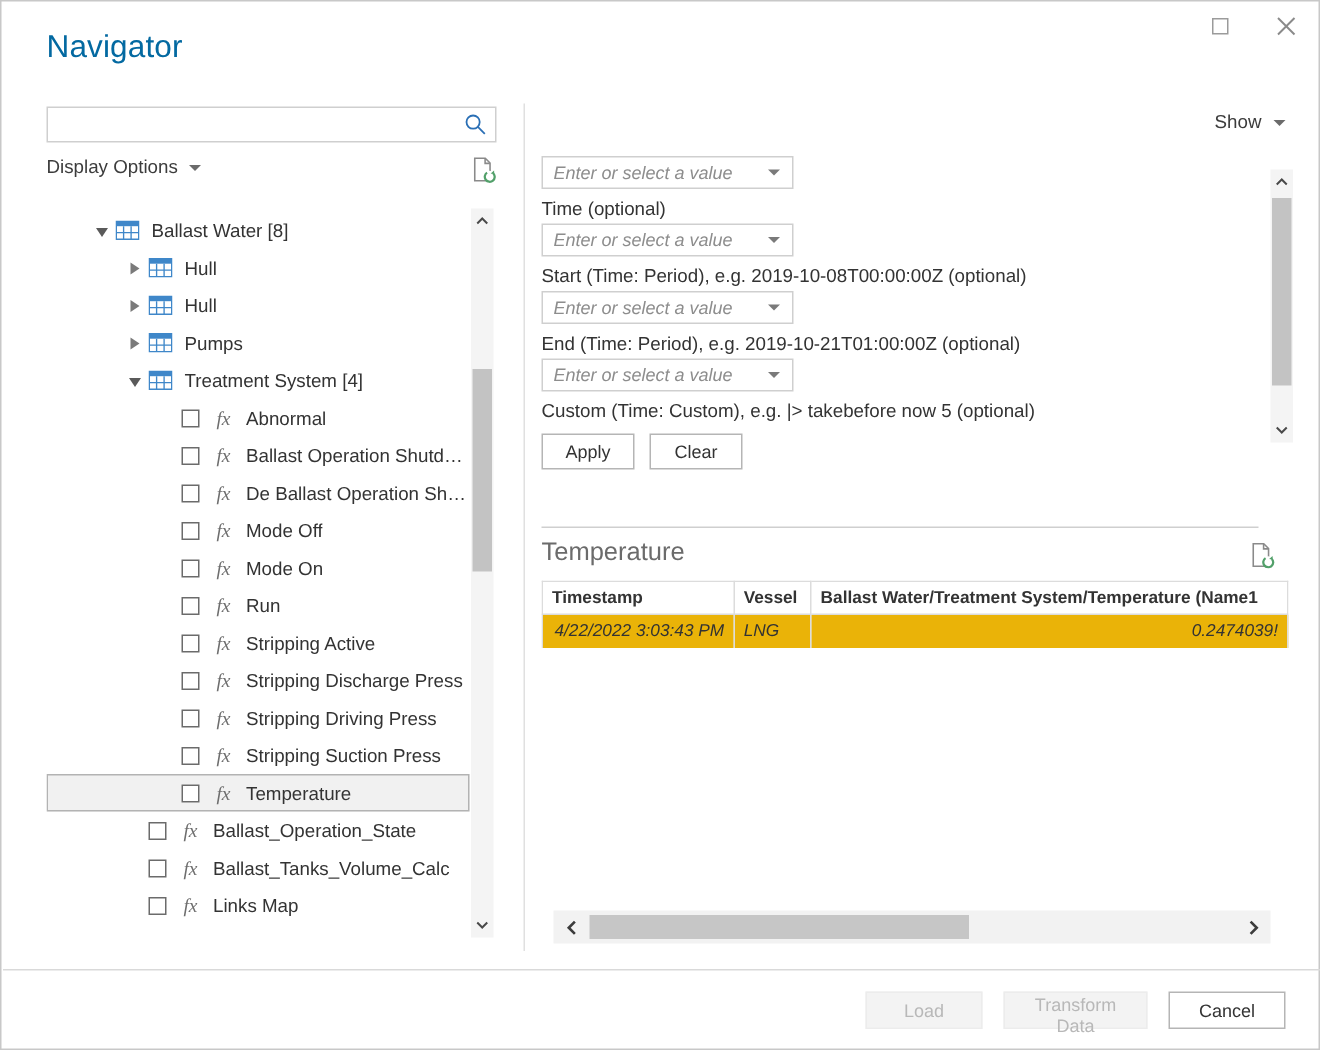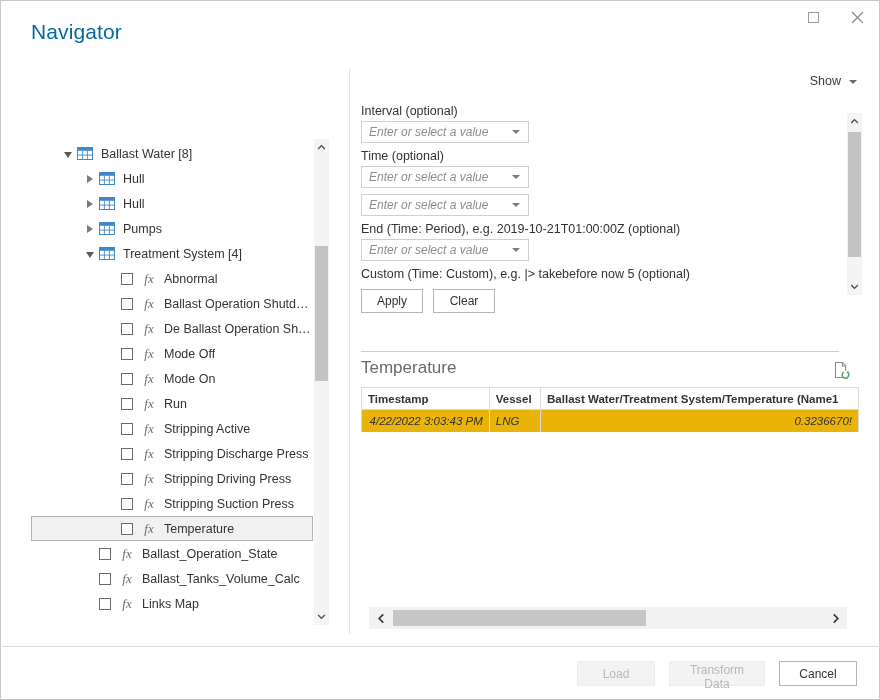--- a/index.html
+++ b/index.html
@@ -288,20 +288,44 @@
         <svg width="13" height="13" viewBox="0 0 13 13">
           <line x1="1" y1="1" x2="12" y2="12" stroke="#8a8a8a" stroke-width="1.3"></line>
           <line x1="12" y1="1" x2="1" y2="12" stroke="#8a8a8a" stroke-width="1.3"></line>
         </svg>
       </div>
     </div>
   </div>
 
   <div class="page-title">Navigator</div>
 
+  <div class="leftpane">
+
+    <div class="searchbox">
+      <input type="text" value="" placeholder="" style="">
+      <svg class="search-icon" viewBox="0 0 16 16">
+        <circle cx="6.4" cy="6.4" r="4.4" fill="none" stroke="#2a6fb5" stroke-width="1.2"></circle>
+        <line x1="9.6" y1="9.6" x2="14.2" y2="14.2" stroke="#2a6fb5" stroke-width="1.2"></line>
+      </svg>
+    </div>
+
+    <div class="dispopts-row">
+      <div class="dispopts">
+        <span>Display Options</span>
+        <span class="caret-down"></span>
+      </div>
+      <svg class="refresh-icon" viewBox="0 0 17 18">
+        <path d="M2.5 1.5 h7 l3.2 3.2 v11.8 h-10.2 z" fill="#fff" stroke="#8a8a8a" stroke-width="1.05"></path>
+        <path d="M9.4 1.6 v3.3 h3.2" fill="none" stroke="#8a8a8a" stroke-width="1.05"></path>
+        <circle cx="12.4" cy="13.4" r="3.5" fill="#fff"></circle>
+        <path d="M14.9 11.6 a3.3 3.3 0 1 1 -4.2 -0.5" fill="none" stroke="#52a06a" stroke-width="1.5"></path>
+        <path d="M15.4 9.6 l0.1 2.5 l-2.4 -0.4 z" fill="#52a06a"></path>
+      </svg>
+    </div>
+  </div>
 
   <div class="treewrap">
     <div class="treelist" id="treelist">
         <div class="tnode" style="padding-left: 30px;">
           <span class="expander">
             <span class="tri-expanded"></span>
           </span>
           <span class="tblicon"><svg width="16" height="13" viewBox="0 0 16 13">
               <rect x="0.5" y="0.5" width="15" height="12" fill="#fff" stroke="#3f87c9" stroke-width="1"></rect>
               <rect x="0.5" y="0.5" width="15" height="3.3" fill="#3f87c9"></rect>
@@ -465,30 +489,30 @@
   </div>
 
   <div class="vdivider"></div>
 
   <div class="show-ctl">
     <span>Show</span>
     <span class="caret-down"></span>
   </div>
 
   <div class="params" id="params">
-      <div class="plabel">Interval (optional)</div>
       <div class="combo">
         <input type="text" placeholder="Enter or select a value" style="">
         <span class="cb-arrow"></span>
       </div>
       <div class="plabel">Time (optional)</div>
       <div class="combo">
         <input type="text" placeholder="Enter or select a value" style="">
         <span class="cb-arrow"></span>
       </div>
+      <div class="plabel">Start (Time: Period), e.g. 2019-10-08T00:00:00Z (optional)</div>
       <div class="combo">
         <input type="text" placeholder="Enter or select a value" style="">
         <span class="cb-arrow"></span>
       </div>
       <div class="plabel">End (Time: Period), e.g. 2019-10-21T01:00:00Z (optional)</div>
       <div class="combo">
         <input type="text" placeholder="Enter or select a value" style="">
         <span class="cb-arrow"></span>
       </div>
       <div class="plabel">Custom (Time: Custom), e.g. |&gt; takebefore now 5 (optional)</div>
@@ -533,21 +557,21 @@
           <tr id="ptable-head">
             <th>Timestamp</th>
             <th>Vessel</th>
             <th>Ballast Water/Treatment System/Temperature (Name1</th>
           </tr>
         </thead>
       <tbody id="ptable-body">
           <tr>
             <td class="ts">4/22/2022 3:03:43 PM</td>
             <td class="plain">LNG</td>
-            <td class="num">0.3236670!</td>
+            <td class="num">0.2474039!</td>
           </tr>
         </tbody>
     </table>
   </div>
 
   <div class="hscroll" style="left:368px; top:606px; width:478px;">
     <div class="hbtn">
       <svg width="11" height="11" viewBox="0 0 10 10">
         <path d="M6.6 1.3 L2.9 5 L6.6 8.7" fill="none" stroke="#3c3c3c" stroke-width="1.6"></path>
       </svg>

